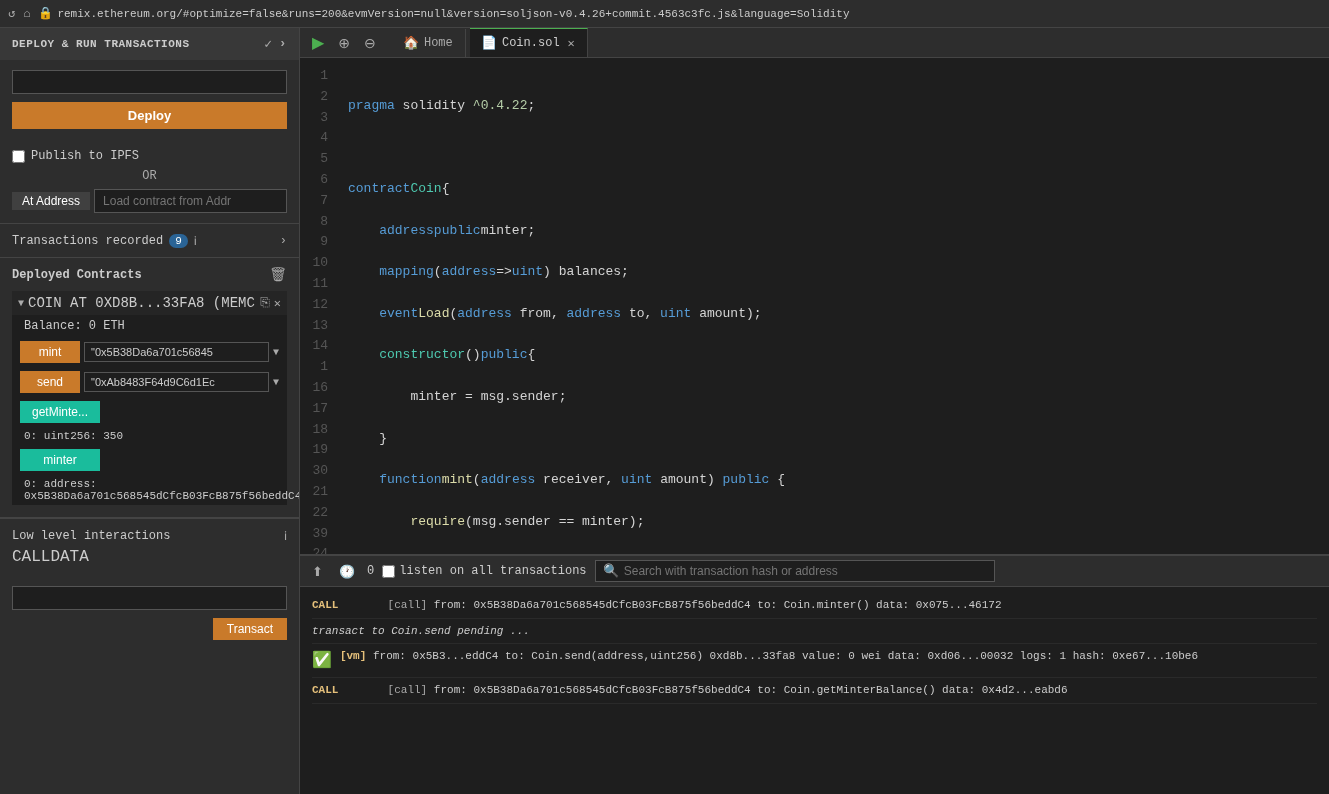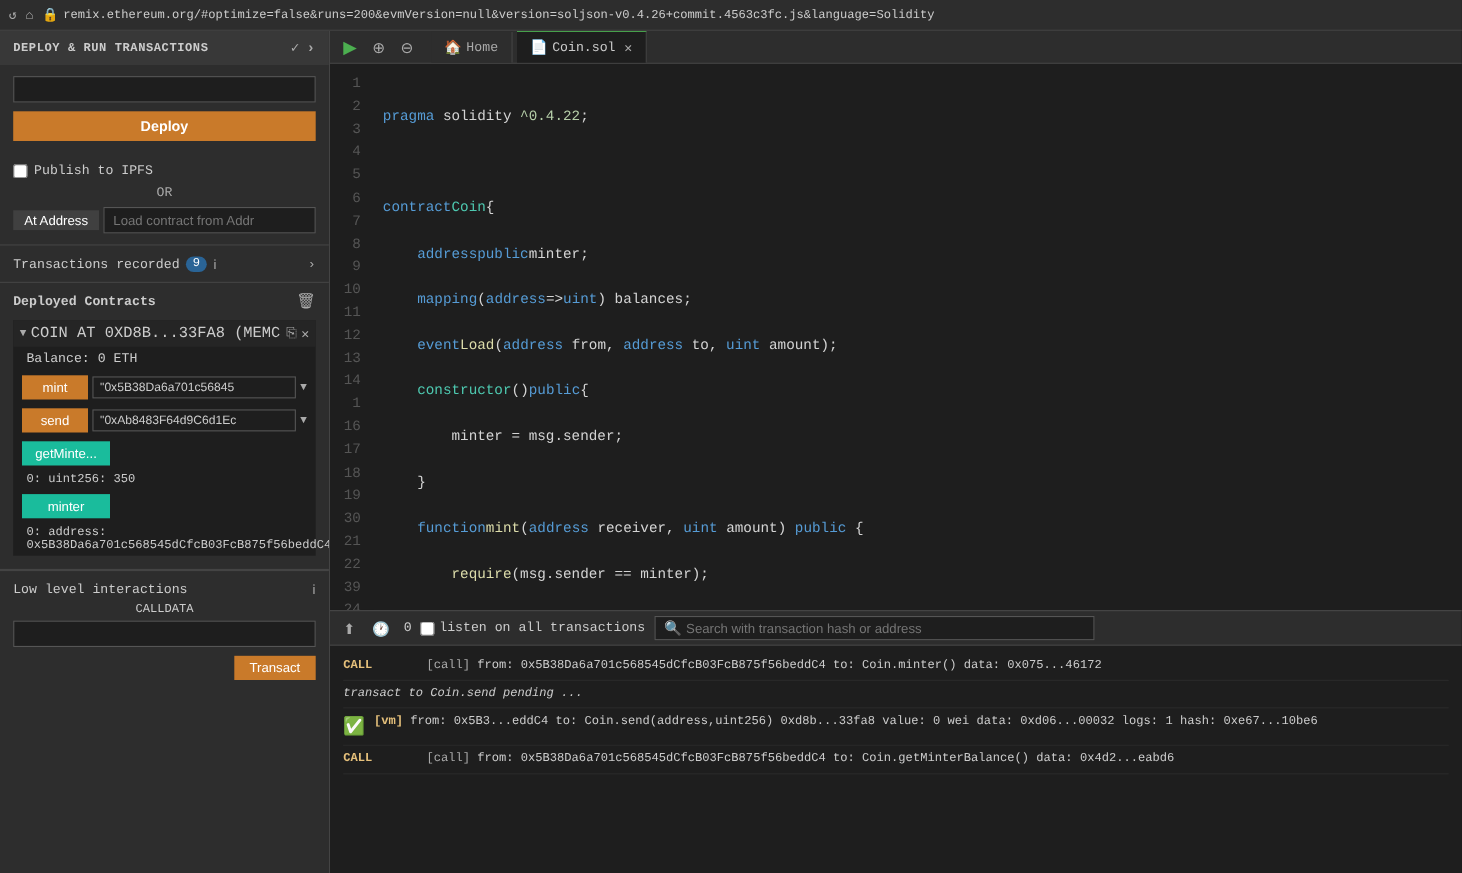--- a/index.html
+++ b/index.html
@@ -220,21 +220,21 @@
       border-top: 1px solid #444;
     }
     .low-level-header {
       display: flex;
       align-items: center;
       justify-content: space-between;
       margin-bottom: 4px;
     }
     .low-level-title { font-size: 12px; color: #ccc; }
     .low-level-info { color: #aaa; cursor: pointer; font-size: 12px; }
-    .calldata-label { font-size: 11px; color: #ccc; margin-bottom: 4px; text-align: center; }
+    .calldata-label { font-size: 16px; color: #ccc; margin-bottom: 20px; }
     .transact-btn {
       background: #c97a2a;
       color: white;
       border: none;
       padding: 4px 14px;
       font-size: 12px;
       cursor: pointer;
       float: right;
     }
 

